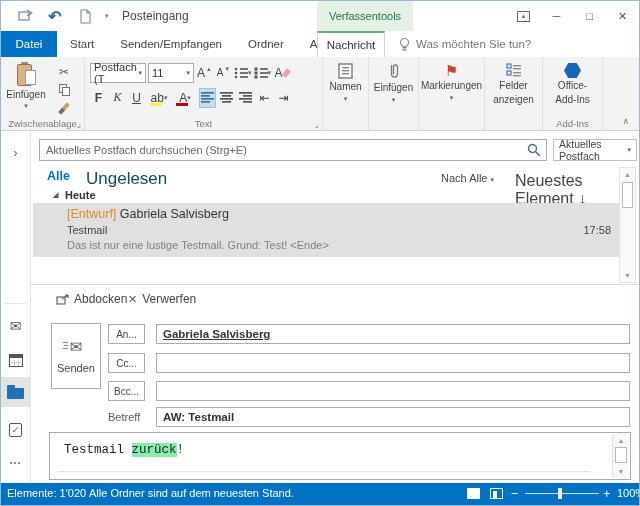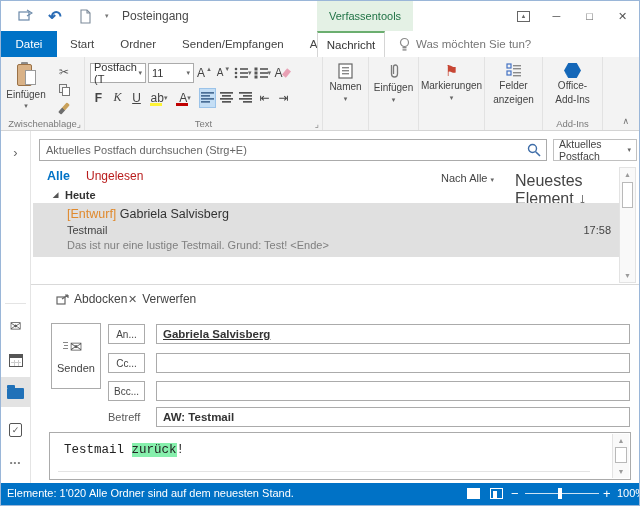--- a/index.html
+++ b/index.html
@@ -103,21 +103,21 @@
               background:#fff; display:flex; align-items:center; }
   .searchbox input{ flex:1; border:none; outline:none; font-size:11px; color:#444; padding:0 6px;
                     font-family:"Liberation Sans",sans-serif; background:transparent;}
   .searchbox input::placeholder{ color:#666; opacity:1; }
   .search-mag{ width:24px; display:flex; align-items:center; justify-content:center;}
   .scopebox{ position:absolute; left:522px; top:8px; width:84px; height:22px; border:1px solid #C0C0C0;
              background:#fff; display:flex; align-items:center; justify-content:space-between;
              padding:0 5px; font-size:10.5px; color:#444;}
   .filterrow{ position:absolute; left:0; top:38px; height:20px; right:0; }
   .f-all{ position:absolute; left:16px; color:#0072C6; font-weight:bold; font-size:12.5px;}
-  .f-unread{ position:absolute; left:55px; color:#b91c1c; font-size:12px;}
+  .f-unread{ position:absolute; left:55px; color:#0c4a6e; font-size:17px;}
   .f-sort{ position:absolute; left:410px; color:#444; font-size:11px; top:3px;}
   .f-order{ position:absolute; left:484px; color:#444; font-size:16px; top:3px;}
   .grouphdr{ position:absolute; left:0; top:58px; font-size:11px; font-weight:bold; color:#333;}
   .grouphdr .tri{ position:absolute; left:22px; top:2px; font-size:7px; color:#555;}
   .grouphdr .gtxt{ position:absolute; left:34px; top:0; white-space:nowrap;}
   .msg{ position:absolute; left:2px; top:72px; width:586px; height:54px; background:#E0E0E0; }
   .msg .l1{ position:absolute; left:34px; top:4px; font-size:12.5px; white-space:nowrap;}
   .msg .draft{ color:#E08A2E; } .msg .sender{ color:#333; }
   .msg .l2{ position:absolute; left:34px; top:21px; font-size:11px; color:#444;}
   .msg .time{ position:absolute; right:8px; top:21px; font-size:11px; color:#444;}
@@ -206,22 +206,22 @@
       </span>
       <span class="wbtn">─</span>
       <span class="wbtn">□</span>
       <span class="wbtn">✕</span>
     </div>
   </div>
 
   <div class="tabrow">
     <div class="tab tab-file">Datei</div>
     <div class="tab">Start</div>
+    <div class="tab">Senden/Empfangen</div>
     <div class="tab">Ordner</div>
-    <div class="tab">Senden/Empfangen</div>
     <div class="tab">Ansicht</div>
     <div class="tab tab-active">Nachricht</div>
     <div class="tellme">
       <svg width="11" height="15">
         <circle cx="5.5" cy="5.5" r="4" fill="none" stroke="#8A8A8A" stroke-width="1.2"></circle>
         <rect x="3.5" y="10" width="4" height="1.4" fill="#8A8A8A"></rect>
         <rect x="3.5" y="12.2" width="4" height="1.4" fill="#8A8A8A"></rect>
       </svg>
       <span>Was möchten Sie tun?</span>
     </div>

